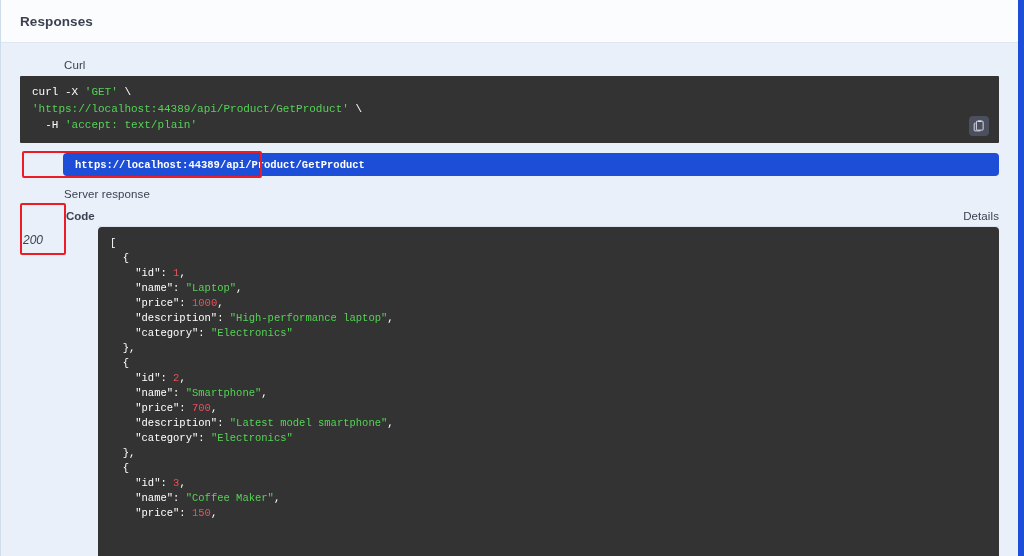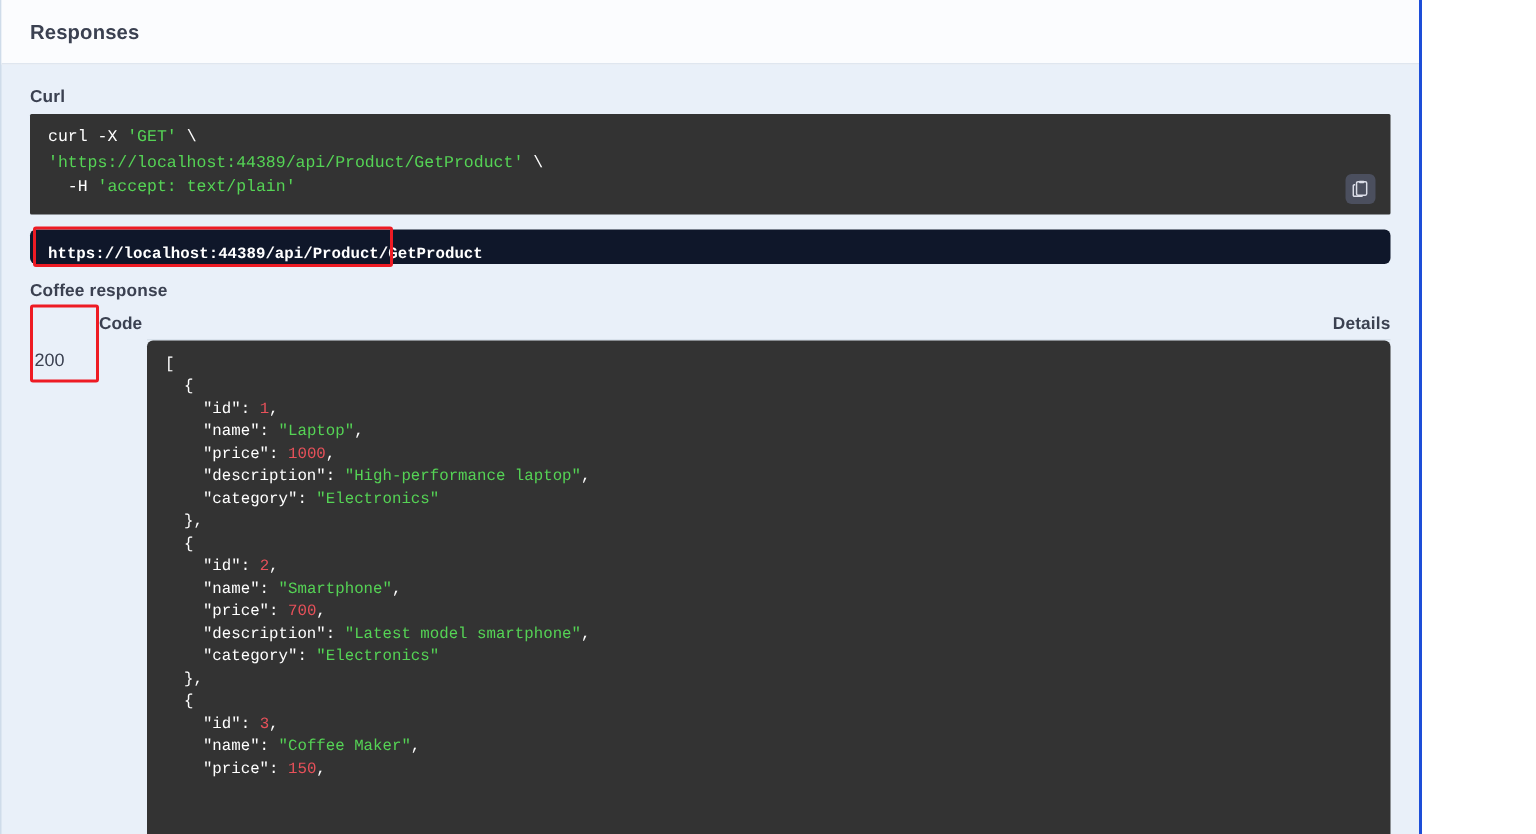--- a/index.html
+++ b/index.html
@@ -4,47 +4,48 @@
 <style>
   * { box-sizing: border-box; margin: 0; padding: 0; }
   html, body {
     width: 1024px; height: 556px;
     background: #ffffff;
     font-family: "Liberation Sans", sans-serif;
     overflow: hidden;
   }
   .page {
     position: relative;
-    width: 948px; height: 556px;
+    width: 1024px; height: 556px;
     background: #e9f0f9;
     border-left: 1px solid #cfdcea;
-    border-right: 2px solid #1d4ed8;
+    border-right: 6px solid #1d4ed8;
   }
   
   .responses-header {
     height: 43px;
     background: #fbfcfe;
     border-bottom: 1px solid #dfe6ef;
     display: flex; align-items: center;
     padding-left: 19px;
   }
   .responses-title {
     font-size: 13.5px;
     font-weight: bold;
     color: #3b4151;
     letter-spacing: .1px;
   }
   
   .body-area { padding: 16px 19px 0 19px; }
   .section-label {
     font-size: 11.5px;
-    font-weight: bold;
+    font-weight: normal;
     color: #3b4151;
     margin-bottom: 5px;
     letter-spacing: .1px;
+    margin-left: 44px;
   }
   .code-block {
     background: #333333;
     border-radius: 1px;
     color: #ffffff;
     font-family: "Liberation Mono", monospace;
     font-size: 11px;
     line-height: 1.52;
     position: relative;
     padding: 9px 12px;
@@ -62,25 +63,26 @@
     display: flex; align-items: center; justify-content: center;
     cursor: pointer;
     border: none;
   }
   .copy-btn svg { display: block; }
   .curl-copy { right: 10px; bottom: 7px; }
 
   
   .req-url-wrap { margin-top: 10px; position: relative; }
   .req-url-block {
-    background: #0f172a;
+    background: #1d4ed8;
     border-radius: 4px;
     height: 23px;
-    display: flex; align-items: flex-end;
+    display: flex; align-items: center;
     padding-left: 12px;
+    margin-left: 43px;
   }
   .req-url-text {
     font-family: "Liberation Mono", monospace;
     font-size: 10.5px;
     color: #ffffff;
     font-weight: bold;
   }
   .annot-url {
     position: absolute;
     left: 2px; top: -2px;
@@ -94,21 +96,21 @@
   .server-resp-label { margin-top: 12px; }
 
   .resp-grid { display: flex; margin-top: 4px; position: relative; }
   .code-col { width: 60px; flex: none; padding-left: 3px; }
   .col-head {
     font-size: 11.5px; font-weight: bold; color: #3b4151;
     height: 22px; display: flex; align-items: center; padding-left: 43px;
   }
   .code-val {
     font-size: 12px; color: #3b4151;
-    height: 26px; display: flex; align-items: center;
+    height: 26px; display: flex; align-items: center; font-style: italic;
   }
   .details-col { flex: 1; padding-left: 18px; }
   .details-head-row {
     height: 22px; display: flex; align-items: center;
     border-bottom: 1px solid #d9e2ec;
     justify-content: flex-end;
   }
   .annot-code {
     position: absolute;
     left: 0px; top: -2px;
@@ -160,21 +162,21 @@
 
     <div class="req-url-wrap">
       <div style="position:relative;">
         <div class="req-url-block">
           <span class="req-url-text">https://localhost:44389/api/Product/GetProduct</span>
         </div>
         <div class="annot-url"></div>
       </div>
     </div>
 
-    <div class="section-label server-resp-label">Coffee response</div>
+    <div class="section-label server-resp-label">Server response</div>
 
     <div class="resp-grid">
       <div class="annot-code"></div>
 
       <div class="code-col">
         <div class="col-head">Code</div>
         <div class="code-val">200</div>
       </div>
 
       <div class="details-col">

